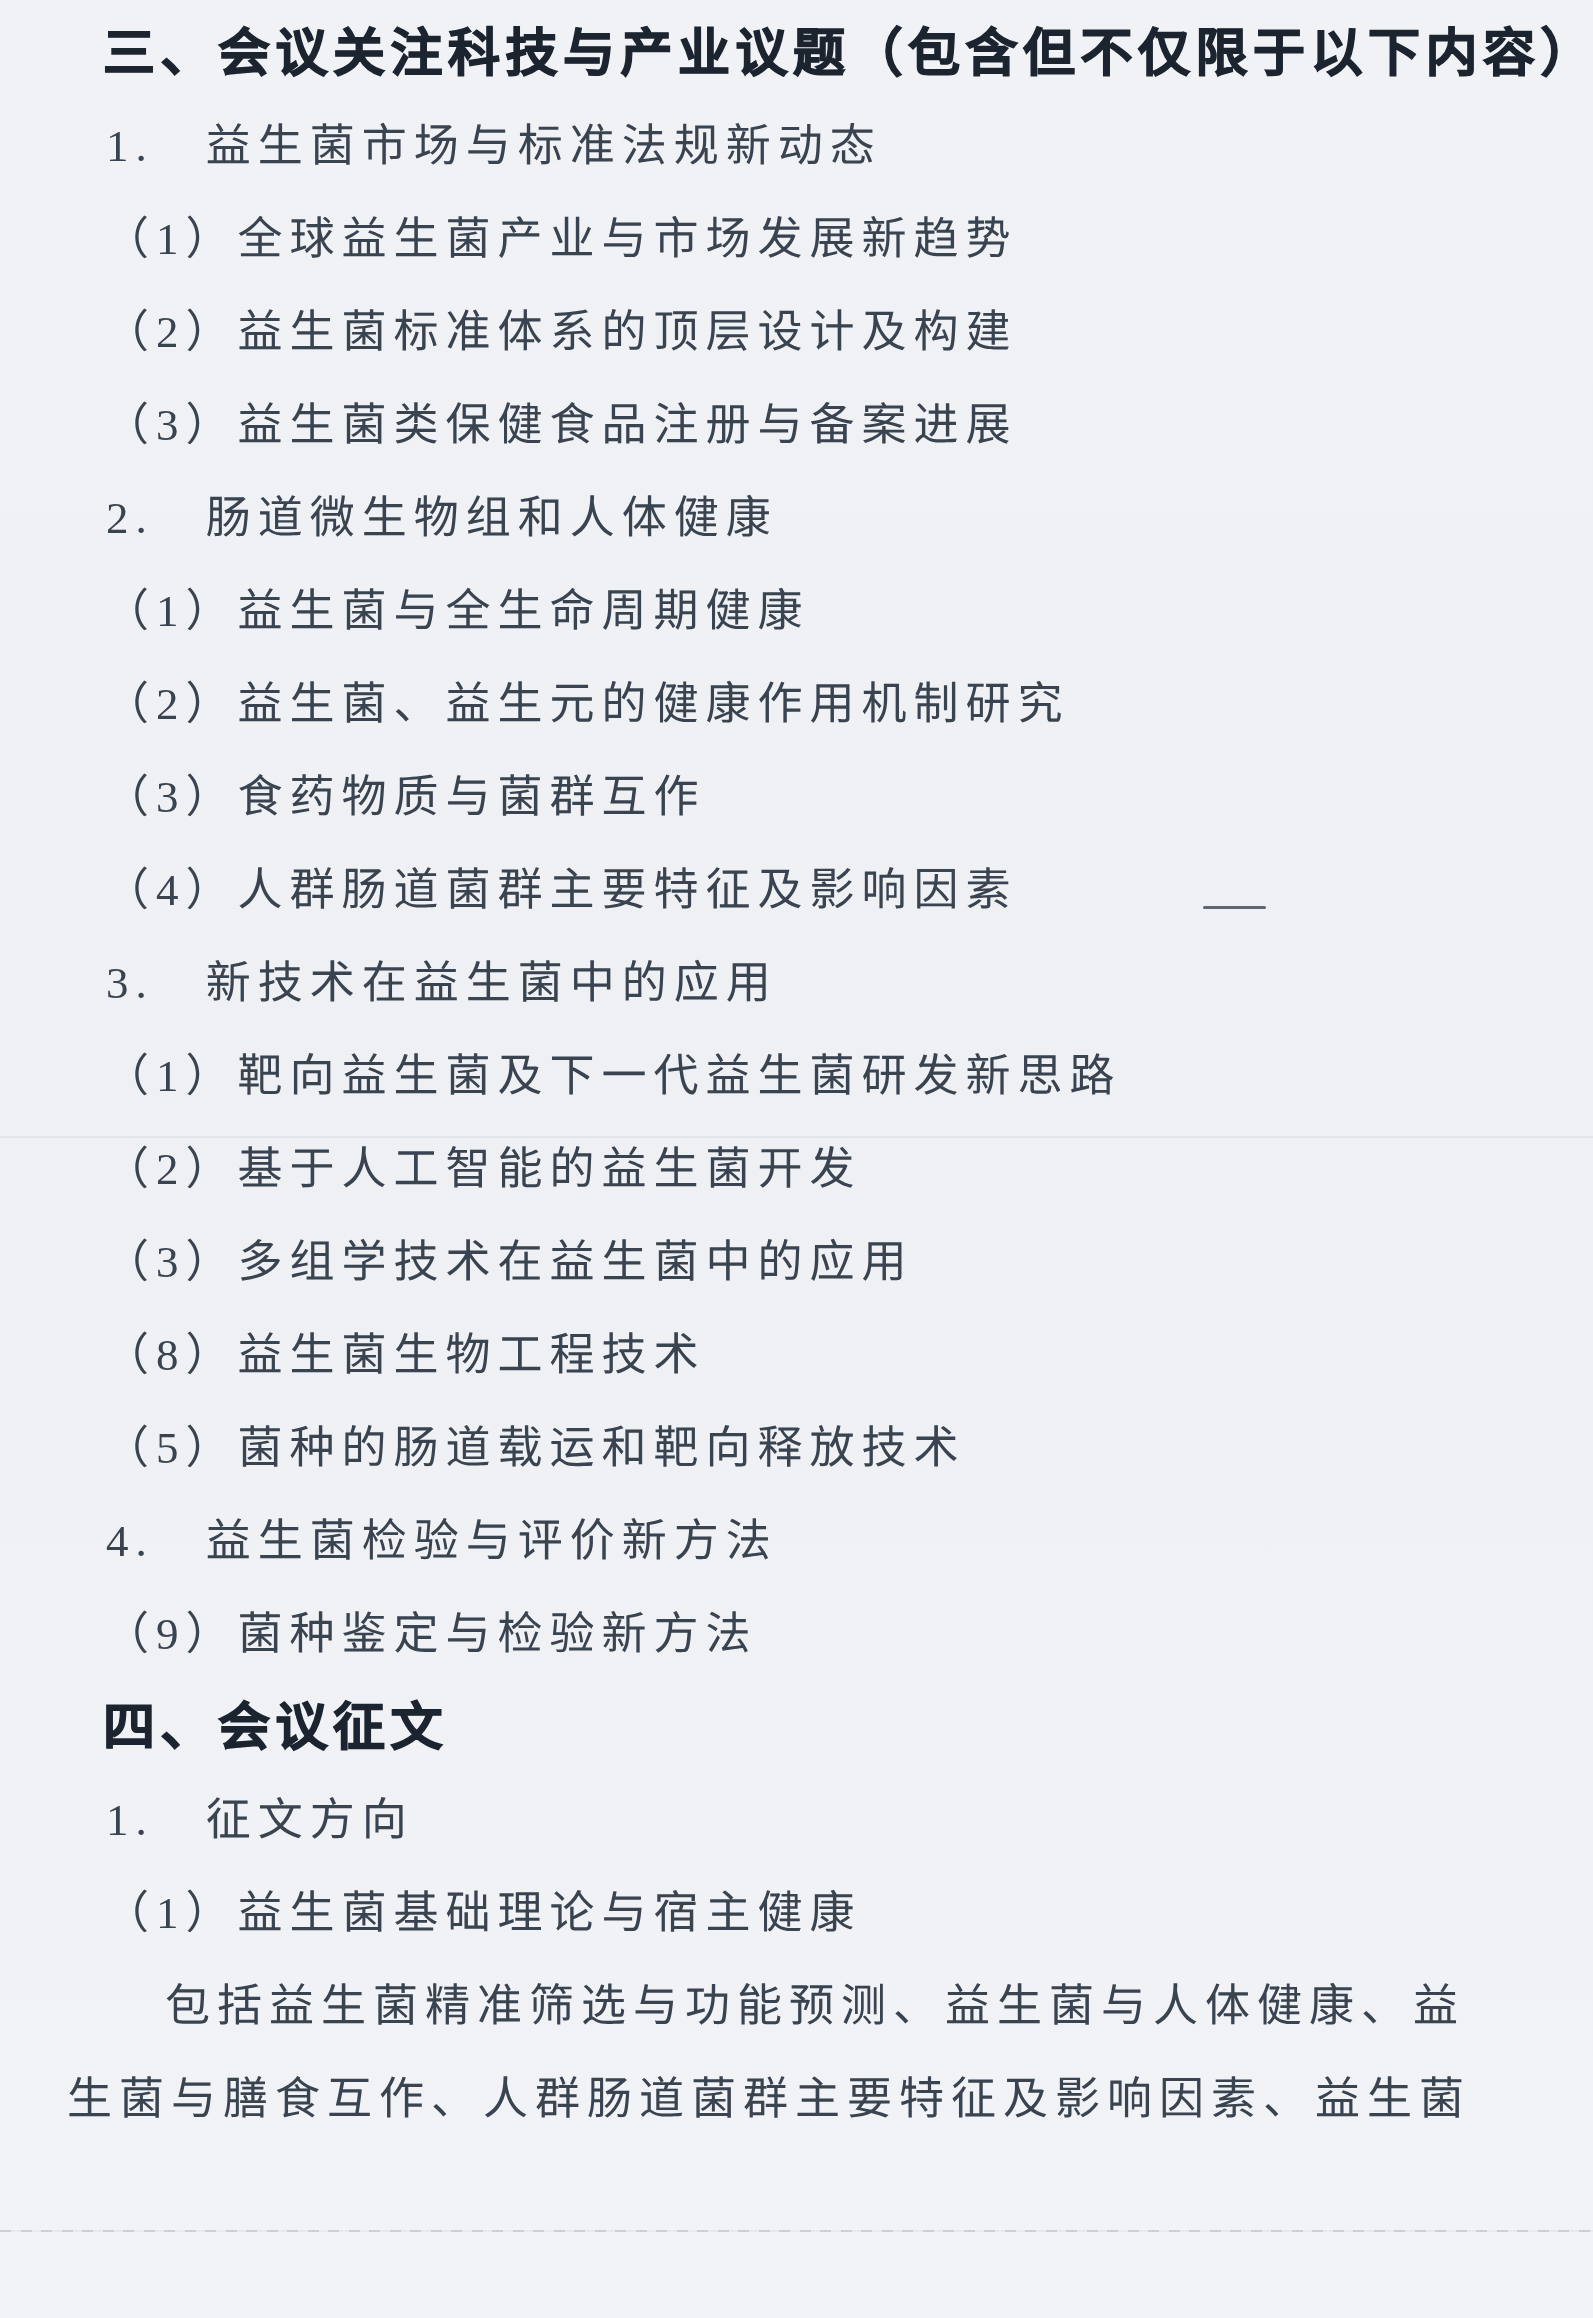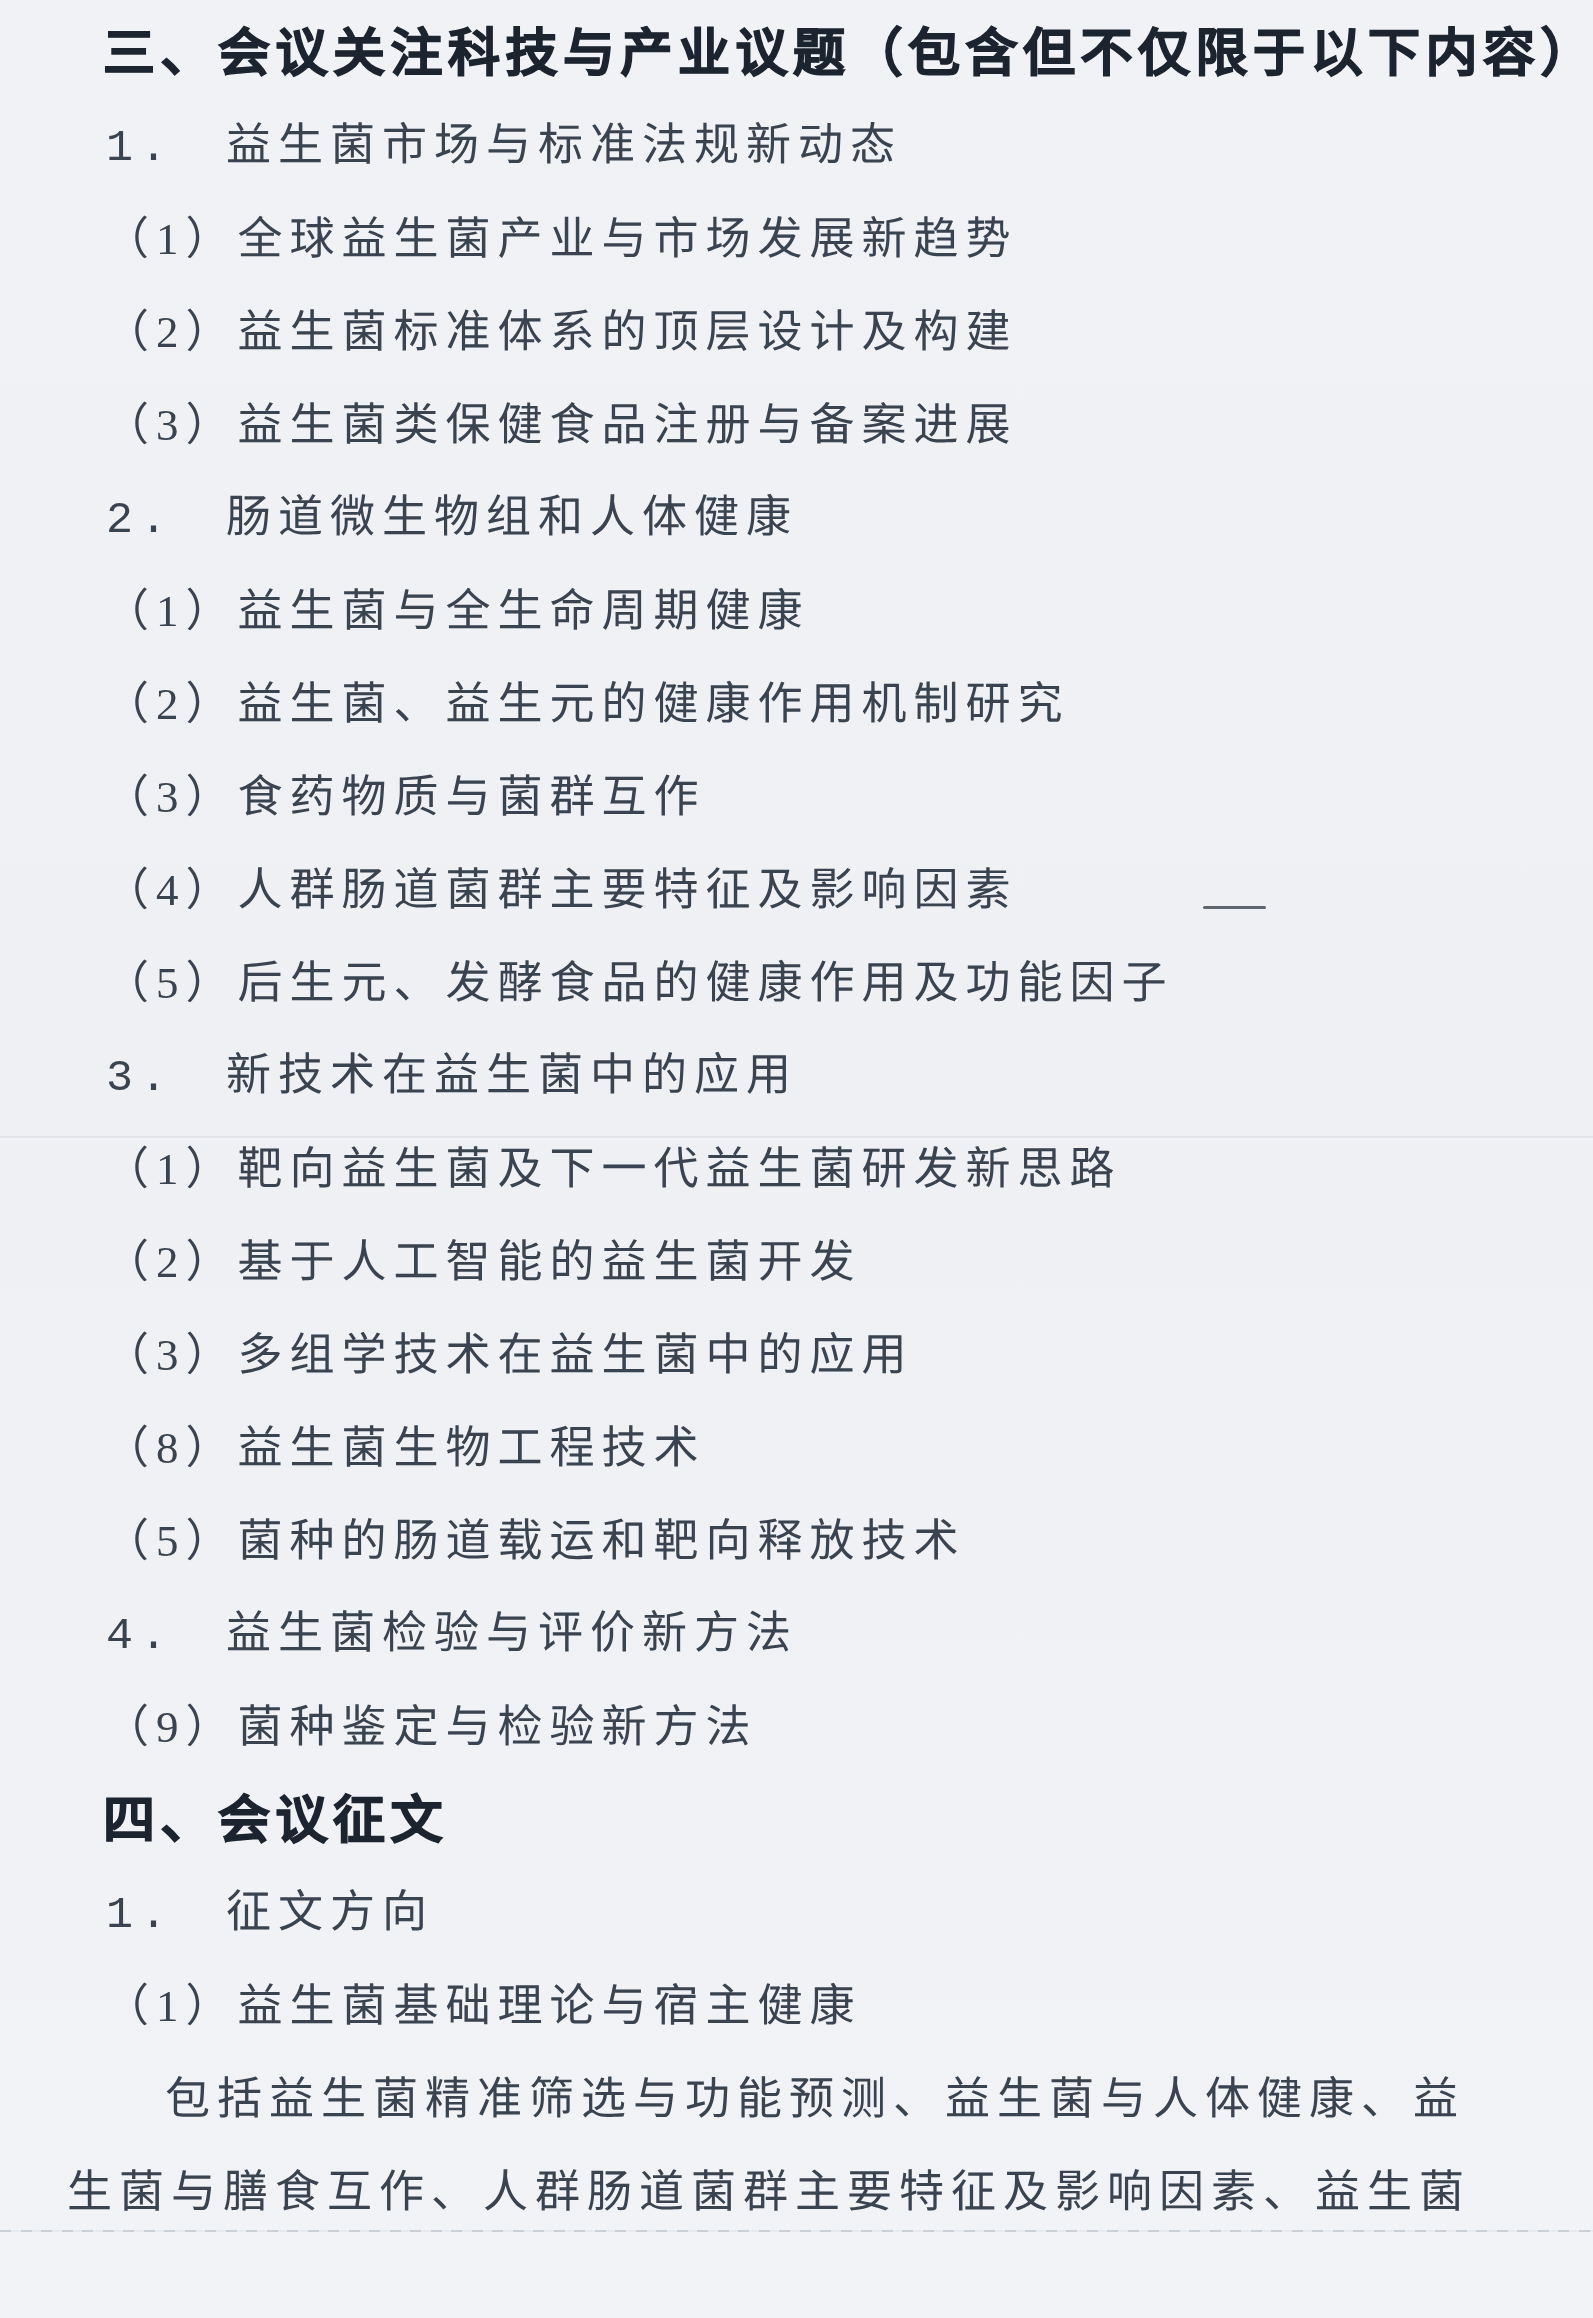--- a/index.html
+++ b/index.html
@@ -40,21 +40,20 @@
     font-family: "Liberation Sans", sans-serif;
     font-weight: 700;
     font-size: 52px;
     letter-spacing: 5.5px;
     color: #1c2430;
     padding-left: 103px;
     -webkit-text-stroke: 1.2px #1c2430;
   }
   .line.item {
     padding-left: 106px;
-    font-family: Liberation Mono, monospace;
   }
   .line.subitem {
     padding-left: 104px;
   }
   .line.para-first {
     padding-left: 165px;
   }
   .line.para-cont {
     padding-left: 67px;
   }
@@ -97,21 +96,20 @@
     <div class="line heading">三、会议关注科技与产业议题（包含但不仅限于以下内容）</div>
     <div class="line item">1.　益生菌市场与标准法规新动态</div>
     <div class="line subitem">（1）全球益生菌产业与市场发展新趋势</div>
     <div class="line subitem">（2）益生菌标准体系的顶层设计及构建</div>
     <div class="line subitem">（3）益生菌类保健食品注册与备案进展</div>
     <div class="line item">2.　肠道微生物组和人体健康</div>
     <div class="line subitem">（1）益生菌与全生命周期健康</div>
     <div class="line subitem">（2）益生菌、益生元的健康作用机制研究</div>
     <div class="line subitem">（3）食药物质与菌群互作</div>
     <div class="line subitem">（4）人群肠道菌群主要特征及影响因素</div>
-    <div class="line subitem">（5）后生元、发酵食品的健康作用及功能因子</div>
     <div class="line item">3.　新技术在益生菌中的应用</div>
     <div class="line subitem">（1）靶向益生菌及下一代益生菌研发新思路</div>
     <div class="line subitem">（2）基于人工智能的益生菌开发</div>
     <div class="line subitem">（3）多组学技术在益生菌中的应用</div>
     <div class="line subitem">（8）益生菌生物工程技术</div>
     <div class="line subitem">（5）菌种的肠道载运和靶向释放技术</div>
     <div class="line item">4.　益生菌检验与评价新方法</div>
     <div class="line subitem">（9）菌种鉴定与检验新方法</div>
     <div class="line heading">四、会议征文</div>
     <div class="line item">1.　征文方向</div>

